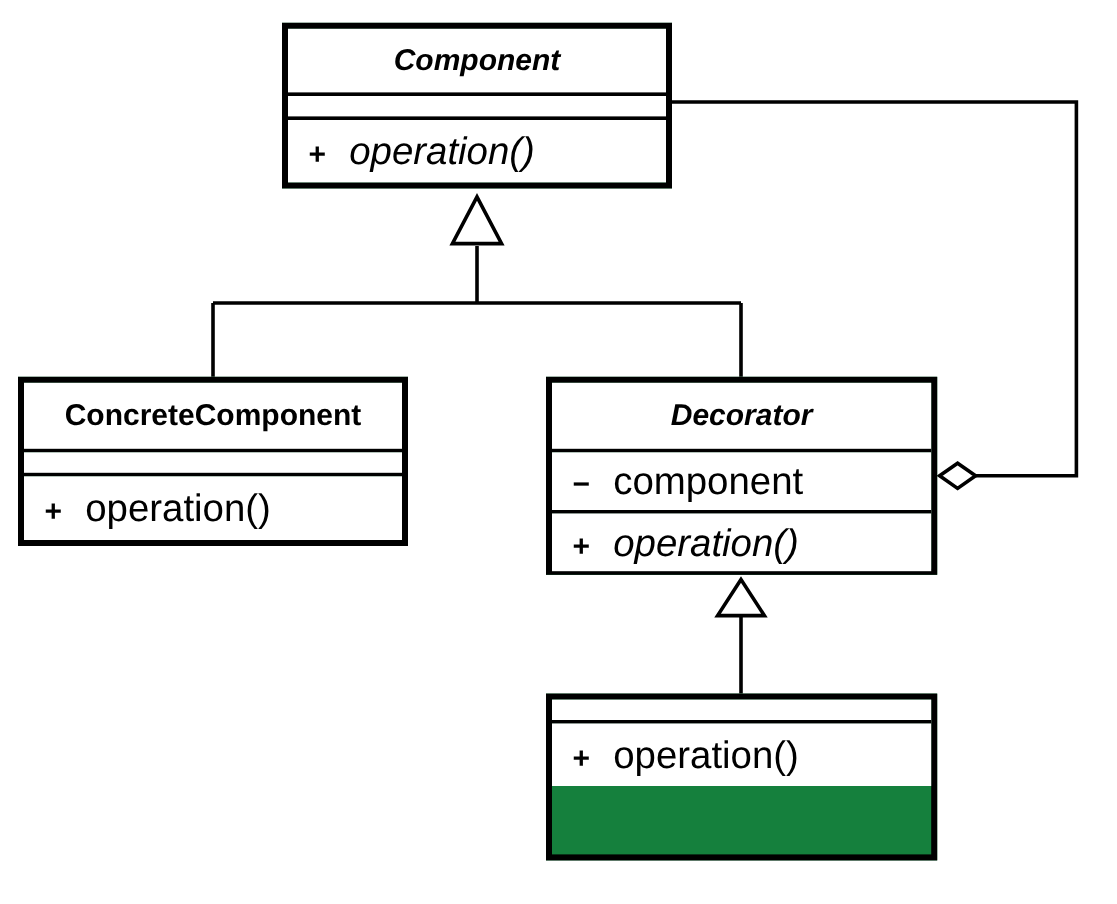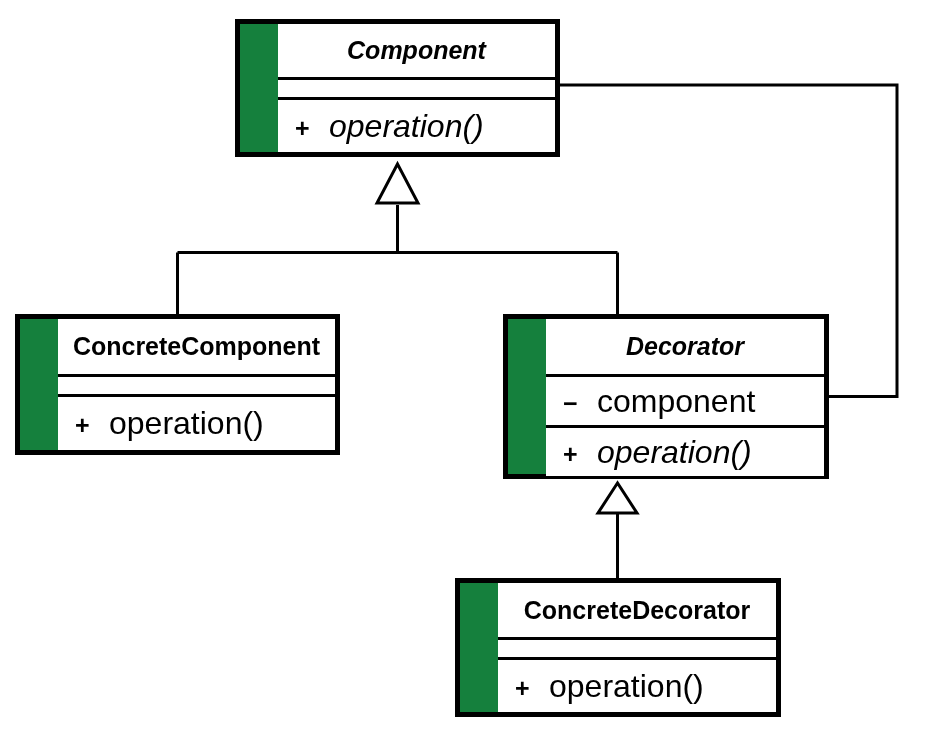--- a/index.html
+++ b/index.html
@@ -25,21 +25,20 @@
     top: 0;
     width: 931px;
     height: 753px;
   }
   .uml-class {
     position: absolute;
     box-sizing: border-box;
     background: #15803d;
     border: 5px solid #000000;
     z-index: 5;
-    padding-left: 38px;
   }
   .compartment {
     box-sizing: border-box;
     background: #ffffff;
     display: flex;
     align-items: center;
   }
   .compartment.name-cmp {
     justify-content: center;
     border-bottom: 3px solid #000000;
@@ -131,42 +130,39 @@
     </div>
     <div class="compartment attrs-cmp" style="height:20px;"></div>
     <div class="compartment ops-cmp" style="height:53px;">
       <div class="member-row">
         <span class="visibility">+</span>
         <span class="member-name">operation()</span>
       </div>
     </div>
   </div>
 
-  <div class="uml-class" style="left:455px; top:314px; width:326px; height:165px;margin-left:48px;">
+  <div class="uml-class" style="left:455px; top:314px; width:326px; height:165px;">
     <div class="compartment name-cmp" style="height:58px;">
       <span class="class-title abstract">Decorator</span>
     </div>
     <div class="compartment attrs-cmp" style="height:51px;">
       <div class="member-row">
         <span class="visibility">−</span>
         <span class="member-name">component</span>
       </div>
     </div>
     <div class="compartment ops-cmp" style="height:48px;">
       <div class="member-row">
         <span class="visibility">+</span>
         <span class="member-name abstract">operation()</span>
       </div>
     </div>
   </div>
 
   <div class="uml-class" style="left:455px; top:578px; width:326px; height:139px;">
-    <div class="compartment name-cmp" style="height:57px;">
-      <span class="class-title">ConcreteDecorator</span>
-    </div>
     <div class="compartment attrs-cmp" style="height:20px;"></div>
     <div class="compartment ops-cmp" style="height:52px;">
       <div class="member-row">
         <span class="visibility">+</span>
         <span class="member-name">operation()</span>
       </div>
     </div>
   </div>
 
 </div>

